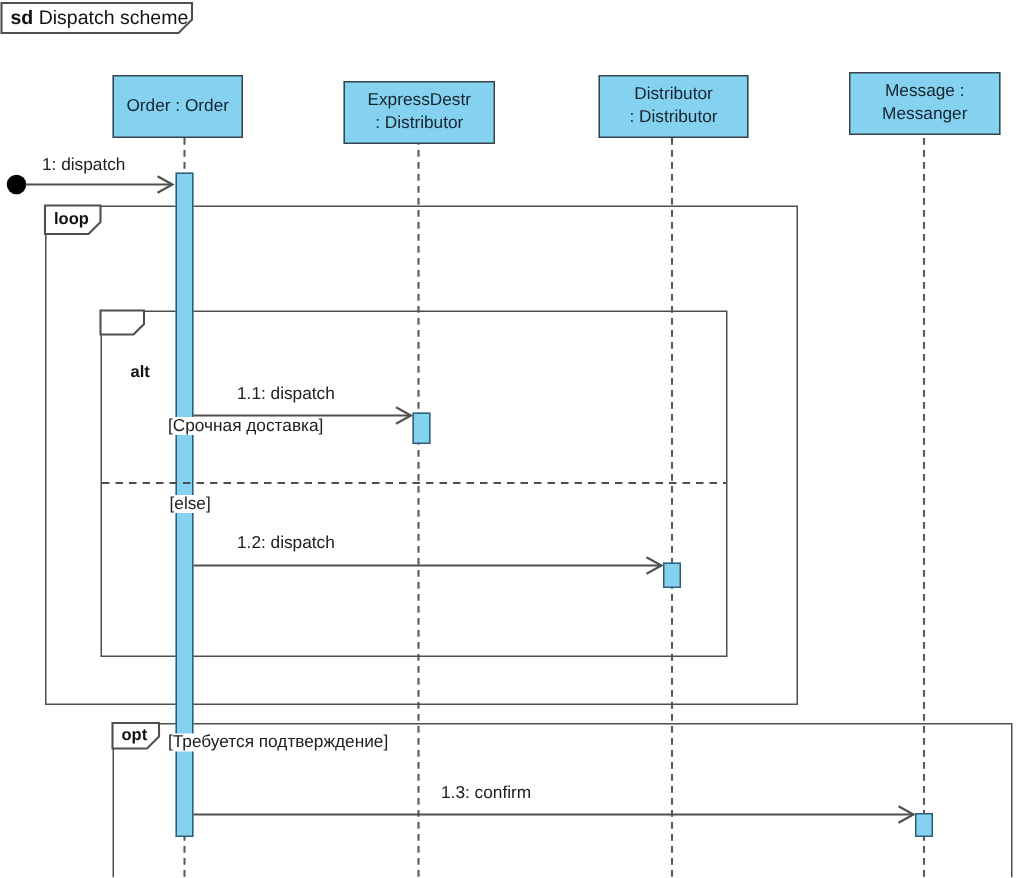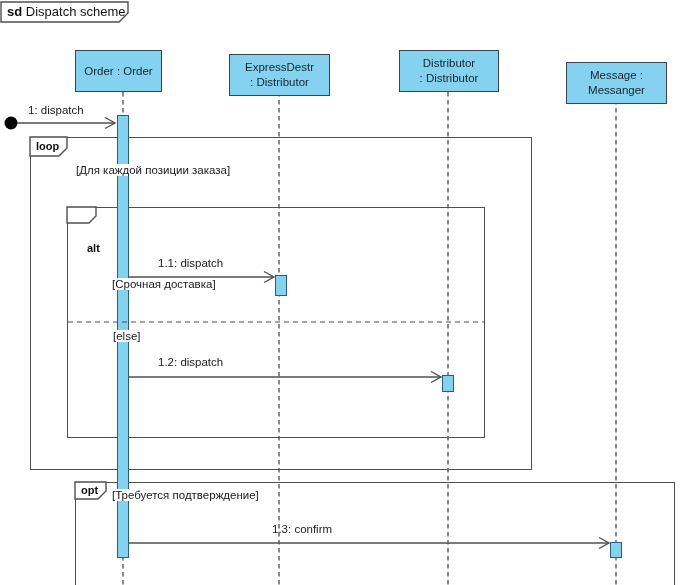--- a/index.html
+++ b/index.html
@@ -82,37 +82,36 @@
     <span>Order : Order</span>
   </div>
   <div class="head z2" style="left:229px;top:54px;width:101px;height:42px;">
     <span>ExpressDestr</span>
     <span>: Distributor</span>
   </div>
   <div class="head z2" style="left:399px;top:50px;width:100px;height:42px;">
     <span>Distributor</span>
     <span>: Distributor</span>
   </div>
-  <div class="head z2" style="left:566px;top:62px;width:101px;height:42px;">
+  <div class="head z2" style="left:566px;top:48px;width:101px;height:42px;">
     <span>Message :</span>
     <span>Messanger</span>
   </div>
 
   <div class="sdlbl z4">
     <b>sd</b>
     <span>Dispatch scheme</span>
   </div>
 
   <div class="op z4" style="left:36px;top:140px;">loop</div>
   <div class="op z4" style="left:87px;top:209px;margin-top:33px;">alt</div>
   <div class="op z4" style="left:81px;top:484px;">opt</div>
 
-  <div class="guard z4" style="left:74px;top:164px;">[Для каждой позиции заказа]</div>
   <div class="guard z4" style="left:110px;top:234px;margin-top:44px;">[Срочная доставка]</div>
   <div class="guard z4" style="left:111px;top:330px;">[else]</div>
   <div class="guard z4" style="left:110px;top:489px;">[Требуется подтверждение]</div>
 
   <div class="lbl z4" style="left:28px;top:104px;">1: dispatch</div>
   <div class="lbl z4" style="left:158px;top:257px;">1.1: dispatch</div>
   <div class="lbl z4" style="left:158px;top:356px;">1.2: dispatch</div>
-  <div class="lbl z4" style="left:272px;top:523px;text-align:right;">1.3: confirm</div>
+  <div class="lbl z4" style="left:294px;top:523px;text-align:right;">1.3: confirm</div>
 
 </div>
 
 </body></html>

